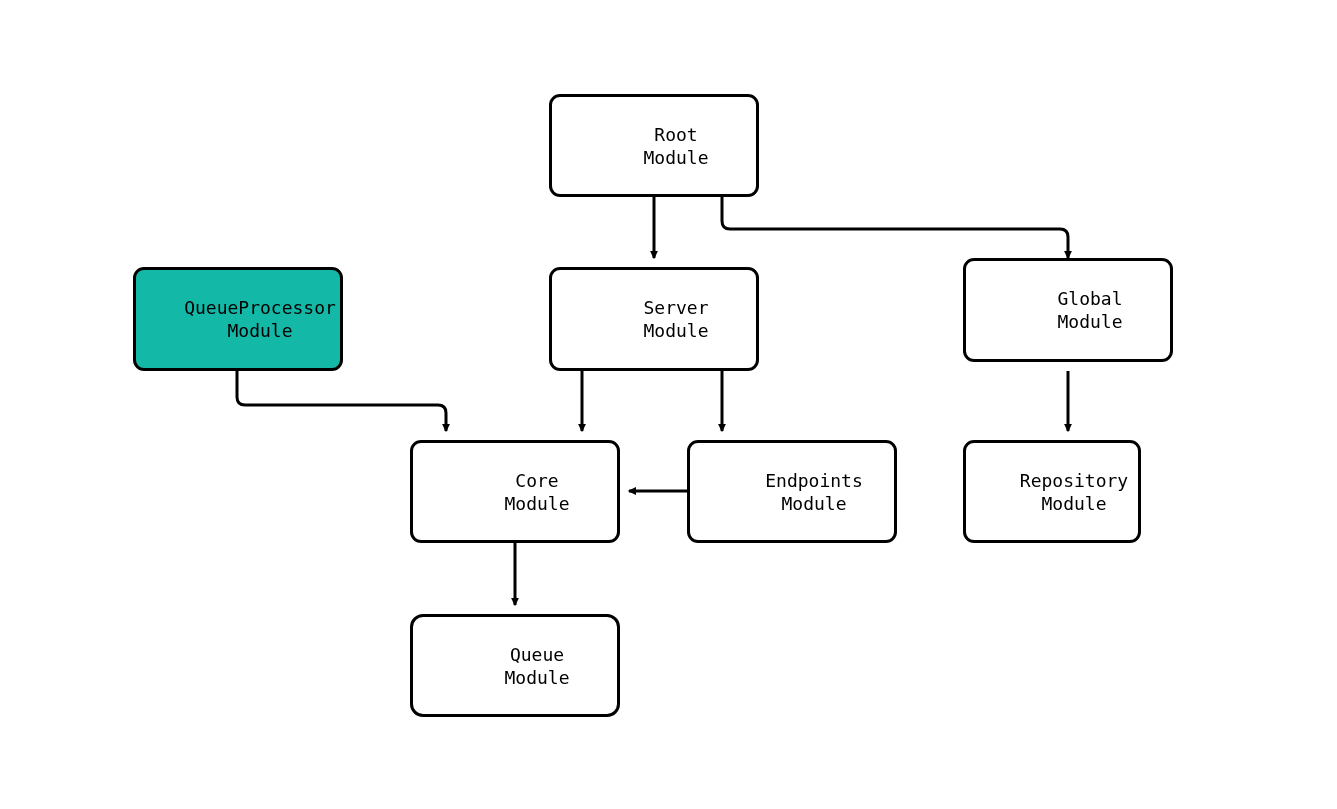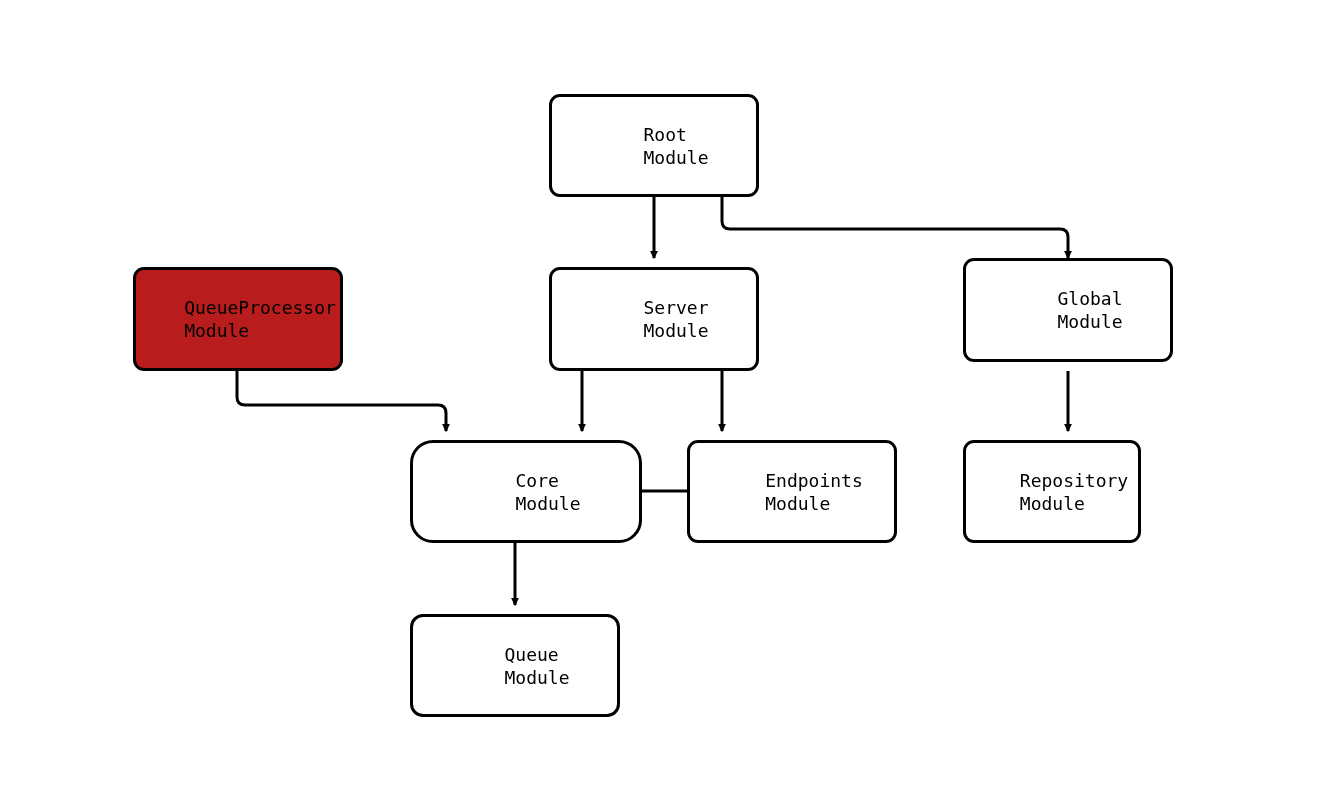--- a/index.html
+++ b/index.html
@@ -27,21 +27,21 @@
   }
   .node {
     position: absolute;
     box-sizing: border-box;
     border: 3px solid #000000;
     border-radius: 11px;
     background: #ffffff;
     display: flex;
     align-items: center;
     justify-content: center;
-    text-align: left;
+    text-align: center;
     z-index: 2;
     padding-left: 44px;
   }
   .node-label {
     font-family: "DejaVu Sans Mono", "Liberation Mono", monospace;
     font-size: 18px;
     line-height: 23px;
     color: #000000;
     white-space: pre;
     letter-spacing: 0px;
@@ -69,33 +69,33 @@
         <path d="M 1068 371 L 1068 431" fill="none" stroke="#000000" stroke-width="3" stroke-linecap="butt" stroke-linejoin="round" marker-end="url(#arrow)"></path>
         <path d="M 515 543 L 515 605" fill="none" stroke="#000000" stroke-width="3" stroke-linecap="butt" stroke-linejoin="round" marker-end="url(#arrow)"></path>
       </g>
   </svg>
 
   <div id="nodes-group">
       <div class="node" style="left: 549px; top: 94px; width: 210px; height: 103px; border-width: 3px; border-color: rgb(0, 0, 0); border-radius: 11px; background: rgb(255, 255, 255);">
         <div class="node-label">Root
 Module</div>
       </div>
-      <div class="node" style="left: 133px; top: 267px; width: 210px; height: 104px; border-width: 3px; border-color: rgb(0, 0, 0); border-radius: 11px; background: #b91c1c;">
+      <div class="node" style="left: 133px; top: 267px; width: 210px; height: 104px; border-width: 3px; border-color: rgb(0, 0, 0); border-radius: 11px; background: #14b8a6;">
         <div class="node-label">QueueProcessor
 Module</div>
       </div>
       <div class="node" style="left: 549px; top: 267px; width: 210px; height: 104px; border-width: 3px; border-color: rgb(0, 0, 0); border-radius: 11px; background: rgb(255, 255, 255);">
         <div class="node-label">Server
 Module</div>
       </div>
       <div class="node" style="left: 963px; top: 258px; width: 210px; height: 104px; border-width: 3px; border-color: rgb(0, 0, 0); border-radius: 11px; background: rgb(255, 255, 255);">
         <div class="node-label">Global
 Module</div>
       </div>
-      <div class="node" style="left: 410px; top: 440px; width: 232px; height: 103px; border-width: 3px; border-color: rgb(0, 0, 0); border-radius: 23px; background: rgb(255, 255, 255);">
+      <div class="node" style="left: 410px; top: 440px; width: 210px; height: 103px; border-width: 3px; border-color: rgb(0, 0, 0); border-radius: 11px; background: rgb(255, 255, 255);">
         <div class="node-label">Core
 Module</div>
       </div>
       <div class="node" style="left: 687px; top: 440px; width: 210px; height: 103px; border-width: 3px; border-color: rgb(0, 0, 0); border-radius: 11px; background: rgb(255, 255, 255);">
         <div class="node-label">Endpoints
 Module</div>
       </div>
       <div class="node" style="left: 963px; top: 440px; width: 178px; height: 103px; border-width: 3px; border-color: rgb(0, 0, 0); border-radius: 11px; background: rgb(255, 255, 255);">
         <div class="node-label">Repository
 Module</div>

